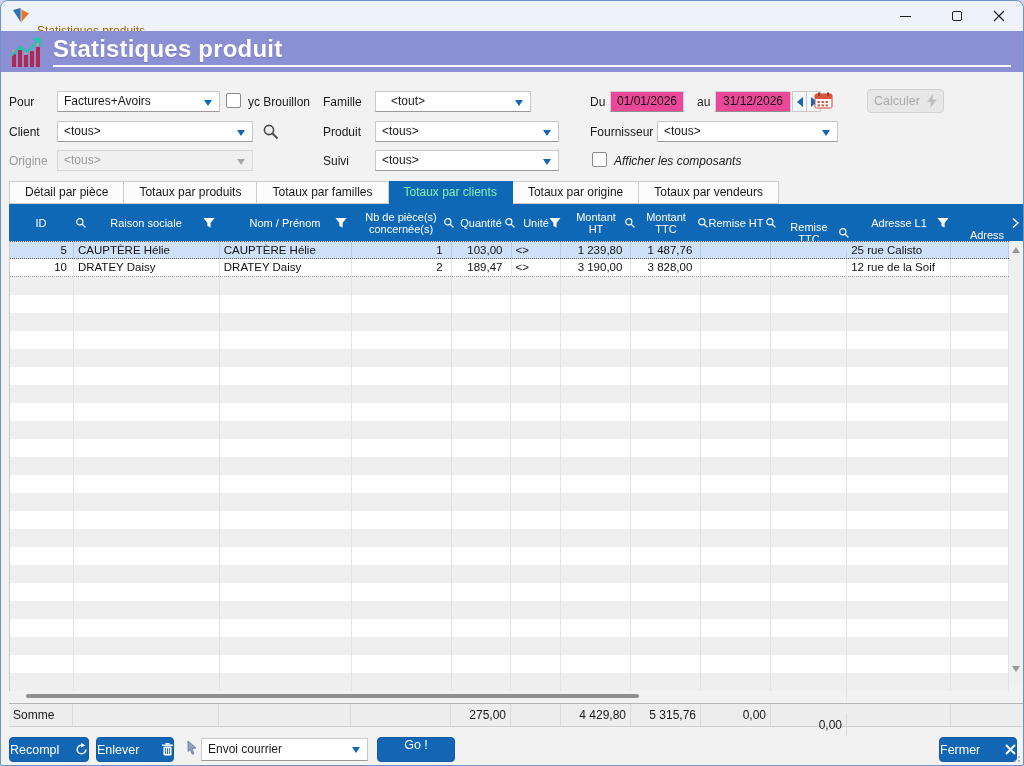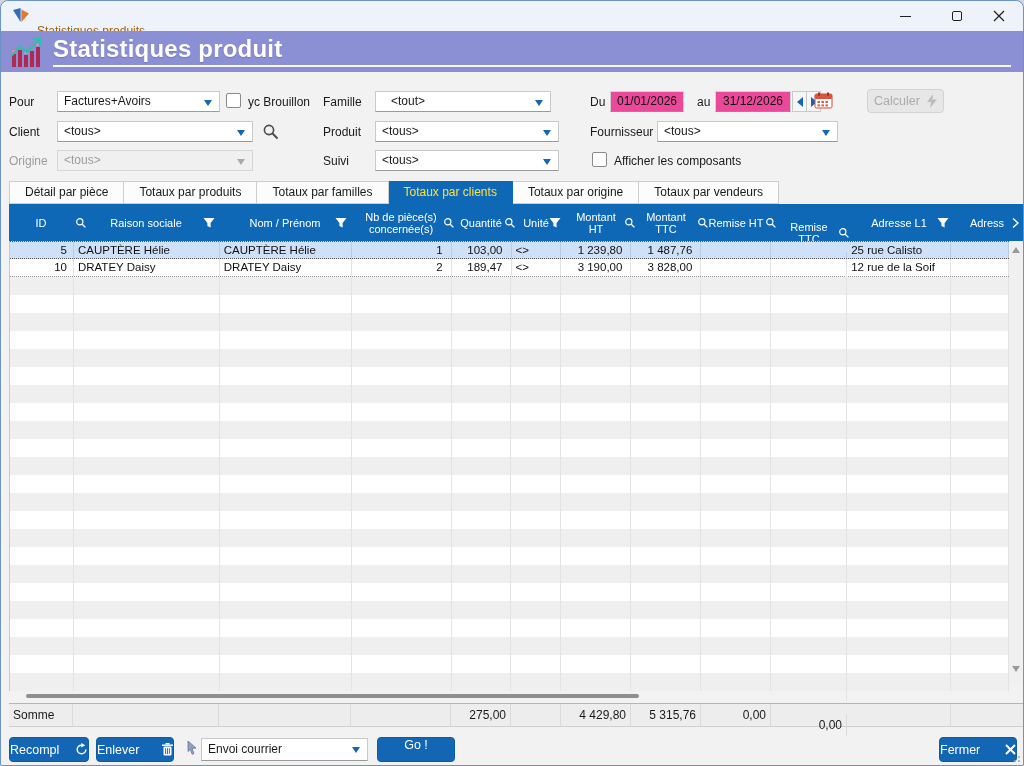--- a/index.html
+++ b/index.html
@@ -41,30 +41,30 @@
   .tri-left { width:0; height:0; border-top:5px solid transparent; border-bottom:5px solid transparent; border-right:6px solid #1266b4; }
   .tri-right { width:0; height:0; border-top:5px solid transparent; border-bottom:5px solid transparent; border-left:6px solid #1266b4; }
   .btn-disabled { position:absolute; height:24px; background:#e7e7e7; border:1px solid #d2d2d2; border-radius:4px;
                   color:#ababab; font-size:12.5px; display:flex; align-items:center; justify-content:center; gap:7px; }
 
   
   .tabs { position:absolute; top:180px; left:8px; height:23px; display:flex; }
   .tab { height:23px; padding:0 15px; background:#fcfcfc; border:1px solid #cdcdcd; border-left-width:0;
          font-size:12px; color:#1a1a1a; line-height:21px; white-space:nowrap; }
   .tab:first-child { border-left-width:1px; }
-  .tab.active { background:#0f68b6; border-color:#0f68b6; color:#fde047; }
+  .tab.active { background:#0f68b6; border-color:#0f68b6; color:#86efac; }
 
   
   .thead { position:absolute; top:203px; left:8px; width:1014px; height:37px; background:#0f68b6; display:flex; }
   .hcell { position:relative; height:37px; display:flex; align-items:center; justify-content:center; color:#fff; }
   .hlabel { font-size:11px; line-height:12px; white-space:pre-line; text-align:center; }
   .hicon { position:absolute; right:1px; top:50%; transform:translateY(-50%); display:flex; }
   .c0{width:64px;} .c1{width:146px;} .c2{width:132px;} .c3{width:100px;} .c4{width:60px;} .c5{width:50px;}
   .c6{width:70px;} .c7{width:70px;} .c8{width:70px;} .c9{width:76px;margin-top:10px;} .c10{width:104px;} .c11{width:58px;}
-  .c11h{width:72px;}
+  .c11h{width:72px;align-items:flex-end;}
   .tbody { position:absolute; top:240px; left:8px; width:1000px; border-left:1px solid #c9c9c9; }
   .trow { display:flex; height:18px; background:#fff; }
   .trow.selected { background:#cfe1f8; border-top:1px dotted #555; border-bottom:1px dotted #555; height:18px; }
   .trow.r2 { border-bottom:1px dotted #8f8f8f; }
   .trow.filler.alt { background:#efefef; }
   .cell { height:100%; font-size:11.5px; color:#111; line-height:17px; overflow:hidden; white-space:nowrap;
           border-right:1px solid #e3e3e3; padding:0 4px; }
   .trow.selected .cell { border-right-color:rgba(120,140,170,.25); }
   .cell.num { text-align:right; padding-right:8px; }
   .cell.idn { text-align:right; padding-right:6px; }
@@ -134,21 +134,21 @@
   </div>
 
   <span class="flabel" style="left:8px; top:94px;">Pour</span>
   <div class="dd" style="left:56px; top:90px; width:163px;">
     <span>Factures+Avoirs</span>
     <i class="arr"></i>
   </div>
   <div class="chk" style="left:225px; top:92px;"></div>
   <span class="flabel" style="left:247px; top:94px;">yc Brouillon</span>
   <span class="flabel" style="left:322px; top:94px;">Famille</span>
-  <div class="dd" style="left:374px; top:90px; width:176px;padding-left:15px;">
+  <div class="dd" style="left:374px; top:90px; width:156px;padding-left:15px;">
     <span>&lt;tout&gt;</span>
     <i class="arr"></i>
   </div>
   <span class="flabel" style="left:589px; top:94px;">Du</span>
   <div class="dateinput" style="left:609px; top:90px; width:74px;">01/01/2026</div>
   <span class="flabel" style="left:696px; top:94px;">au</span>
   <div class="dateinput" style="left:714px; top:90px; width:76px;">31/12/2026</div>
   <div class="spinbox" style="left:791px; top:90px;">
       <div class="tri-left"></div>
     </div>
@@ -200,21 +200,21 @@
   <div class="dd disabled" style="left:56px; top:149px; width:196px;">
     <span>&lt;tous&gt;</span>
     <i class="arr"></i>
   </div>
   <span class="flabel" style="left:322px; top:153px;">Suivi</span>
   <div class="dd" style="left:374px; top:149px; width:184px;">
     <span>&lt;tous&gt;</span>
     <i class="arr"></i>
   </div>
   <div class="chk" style="left:591px; top:151px;"></div>
-  <span class="flabel" style="left:613px; top:153px;">Afficher les composants</span>
+  <span class="flabel" style="left:613px; top:153px;font-style:italic;">Afficher les composants</span>
 
   <div class="tabs">
     <div class="tab">Détail par pièce</div>
     <div class="tab">Totaux par produits</div>
     <div class="tab">Totaux par familles</div>
     <div class="tab active">Totaux par clients</div>
     <div class="tab">Totaux par origine</div>
     <div class="tab">Totaux par vendeurs</div>
   </div>
 

